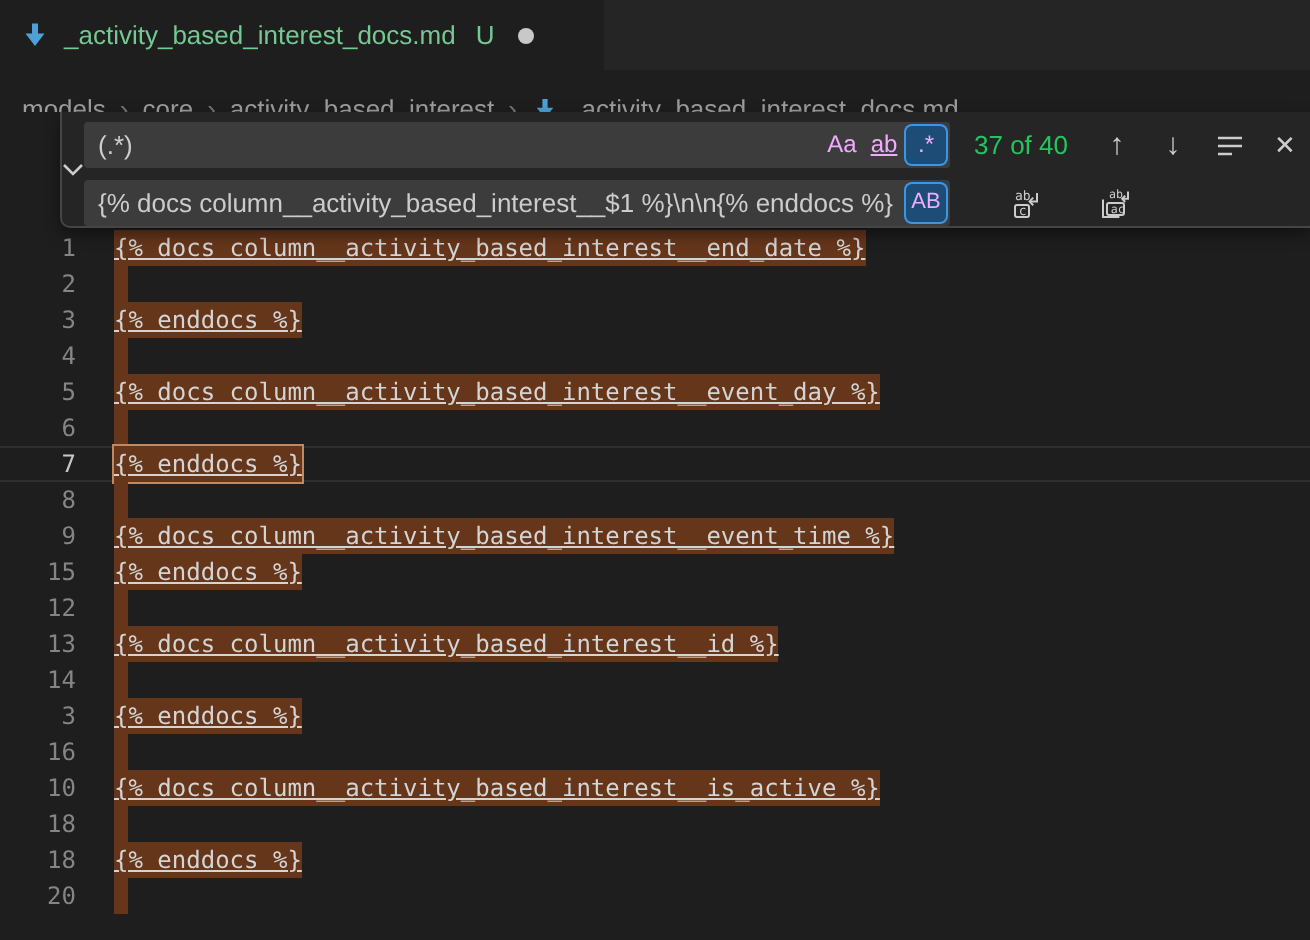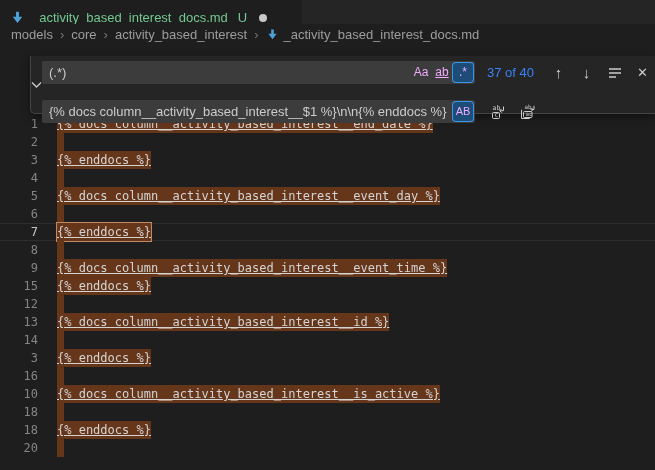--- a/index.html
+++ b/index.html
@@ -10,43 +10,43 @@
   
   .tabbar { position:absolute; left:0; top:0; width:655px; height:35px; background:#252526; }
   .tab { position:absolute; left:0; top:0; height:35px; width:302px; background:#1e1e1e;
          display:flex; align-items:center; padding:0 12px 0 10px; }
   .tab .fileicon { margin-right:7px; display:flex; }
   .tab-title { color:var(--green,#73c991); font-size:13px; white-space:nowrap; }
   .git-badge { color:var(--green,#73c991); font-size:13px; margin-left:10px; }
   .mod-dot { width:8px; height:8px; border-radius:50%; background:#c8c8c8; margin-left:12px; }
 
   
-  .breadcrumbs { position:absolute; left:0; top:24px; width:655px; height:21px; background:#1e1e1e;
+  .breadcrumbs { position:absolute; left:0; top:44px; width:655px; height:21px; background:#1e1e1e;
                  display:flex; align-items:center; padding-left:11px; color:#9d9d9d; font-size:13px; }
   .crumb { white-space:nowrap; }
   .crumb-sep { color:#767676; margin:0 7px; font-size:13px; }
   .breadcrumbs .fileicon { margin-right:5px; display:flex; }
 
   
   .find-widget { position:absolute; left:30px; top:56px; width:625px; height:58px; background:#252526;
                  border:1px solid #454545; border-top:0; border-right:0; border-radius:0 0 0 5px;
                  box-shadow:0 3px 8px rgba(0,0,0,.45); z-index:10; display:flex; }
   .fw-toggle { width:17px; display:flex; align-items:center; justify-content:center; cursor:pointer; }
   .fw-main { flex:1; padding:5px 6px 5px 0; }
   .fw-row { display:flex; align-items:center; height:23px; }
-  .fw-row + .fw-row { margin-top:16px; }
+  .fw-row + .fw-row { margin-top:6px;gap:15px; }
   .input-wrap { width:433px; height:23px; background:#3c3c3c; border-radius:2px;
                 display:flex; align-items:center; padding:0 2px 0 7px; overflow:hidden; }
   .input-wrap input { flex:1; min-width:0; background:transparent; border:0; outline:none;
                       color:#cccccc; font-size:13px; font-family:"Liberation Sans",sans-serif; }
   .opt { min-width:20px; height:19px; line-height:19px; text-align:center; color:#f0abfc;
          font-size:12px; border-radius:3px; margin-left:1px; cursor:pointer; padding:0 1px; }
   .opt.underline { text-decoration:underline; }
   .opt.active { background:#1d4c77; box-shadow:0 0 0 1px var(--accent,#3c96e8); }
-  .fw-count { margin-left:12px; min-width:54px; color:#3b82f6; font-size:13px; white-space:nowrap; }
+  .fw-count { margin-left:12px; min-width:54px; color:#22c55e; font-size:13px; white-space:nowrap; }
   .nav-btn { width:21px; height:21px; display:flex; align-items:center; justify-content:center;
              color:#cccccc; font-size:15px; border-radius:3px; margin-left:7px; cursor:pointer; }
   .icon-btn { width:22px; height:22px; display:flex; align-items:center; justify-content:center;
               border-radius:3px; cursor:pointer; }
   .icon-btn:first-of-type { margin-left:13px; }
   .icon-btn + .icon-btn { margin-left:7px; }
 
   
   .editor { position:absolute; left:0; top:56px; width:655px; height:414px; background:#1e1e1e; overflow:hidden; }
   .lines { position:absolute; left:0; top:59px; width:655px; }

